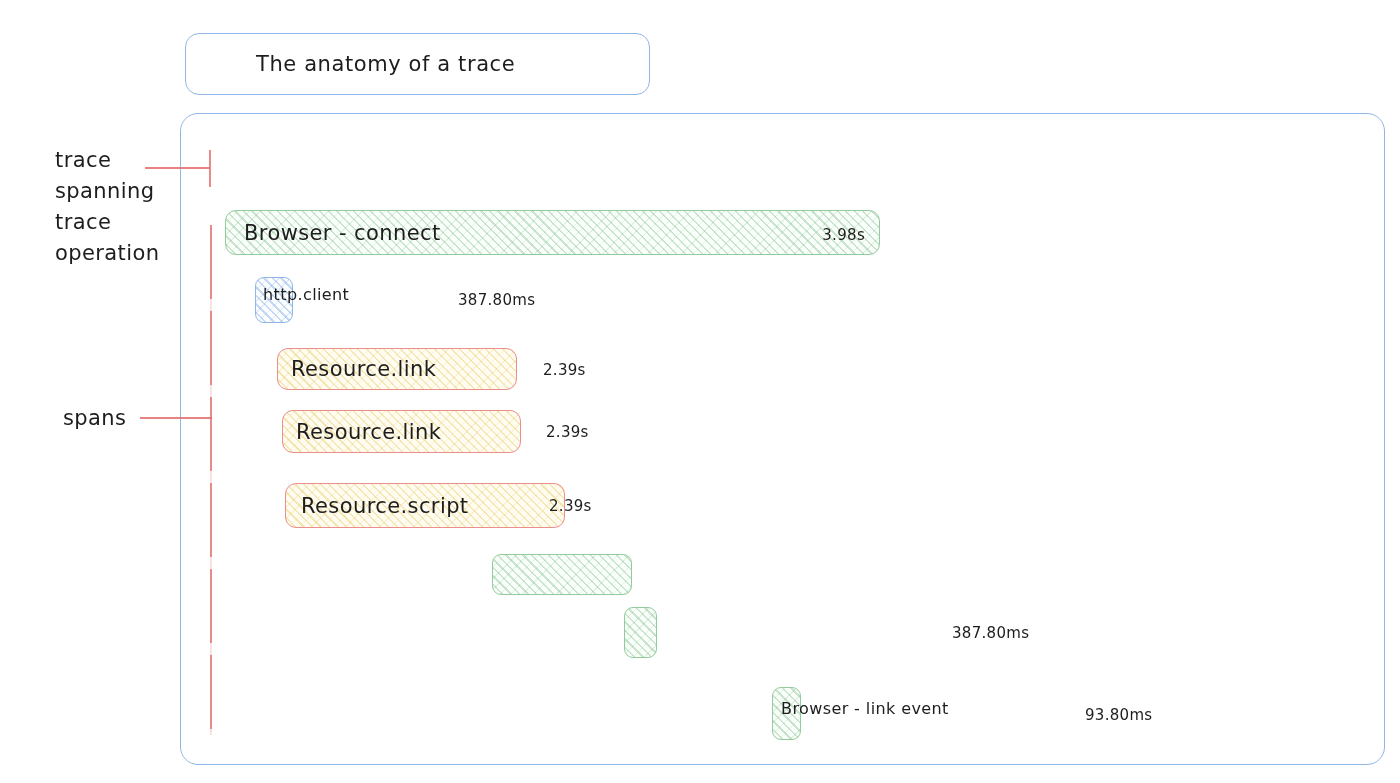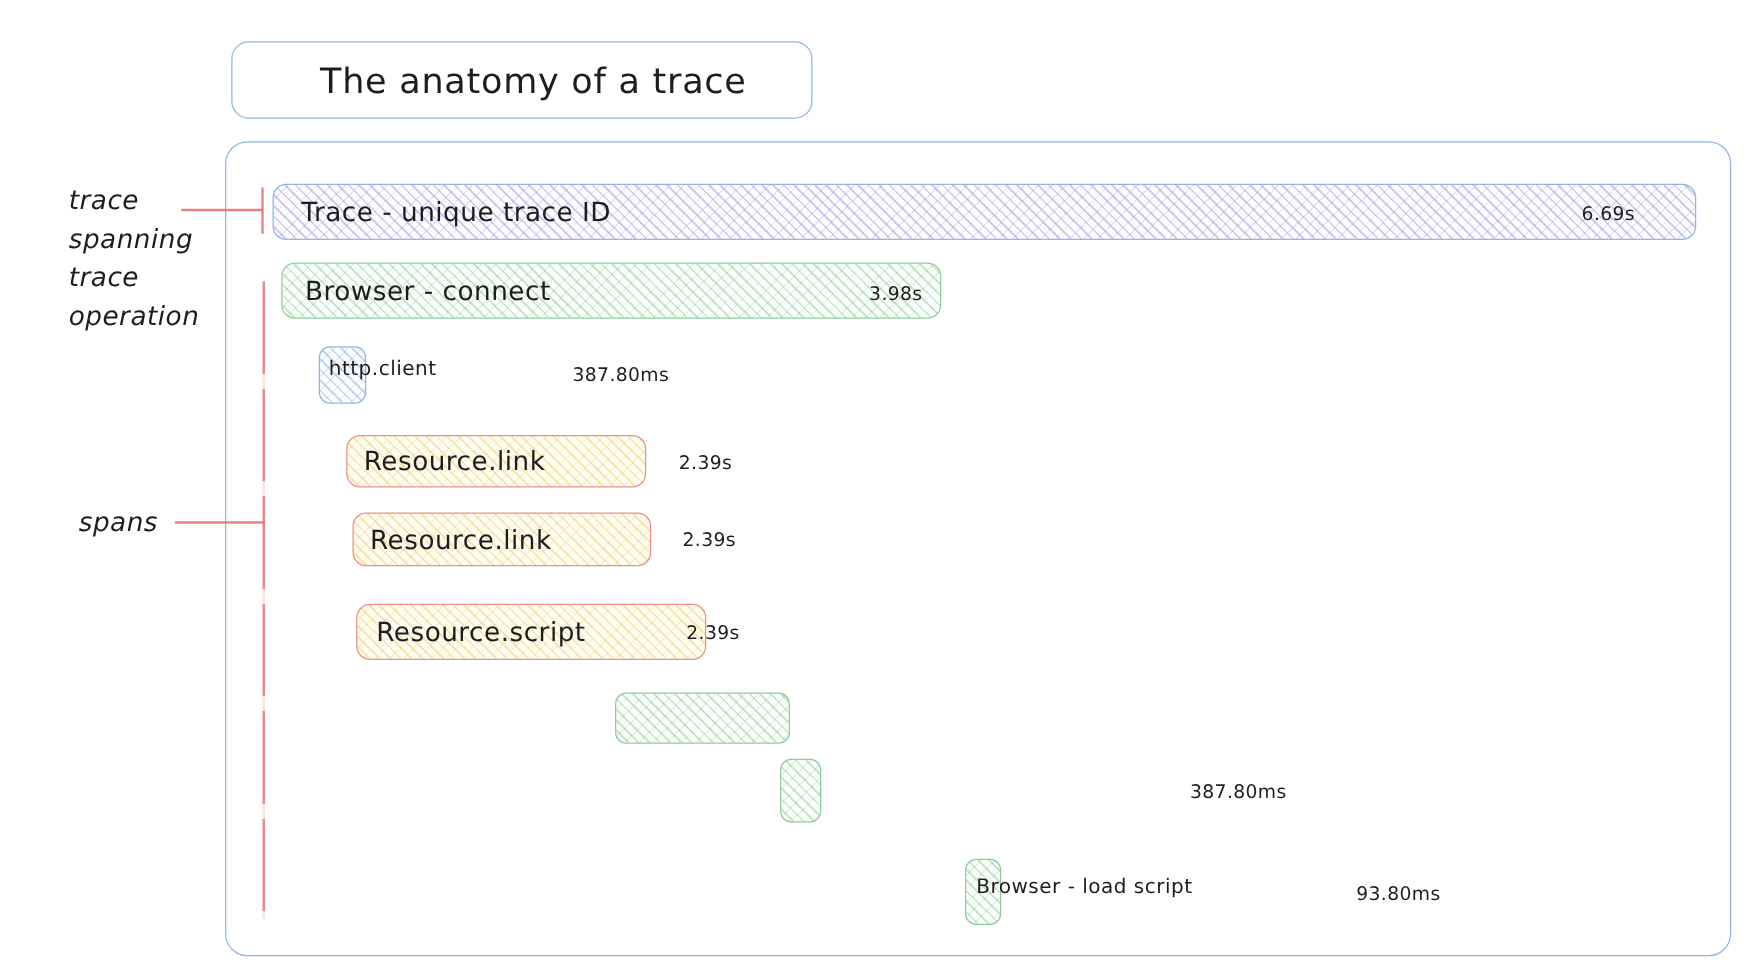--- a/index.html
+++ b/index.html
@@ -38,26 +38,26 @@
       repeating-linear-gradient(45deg, rgba(80,140,220,.32) 0 1.5px, transparent 1.5px 6px),
       repeating-linear-gradient(135deg, rgba(80,140,220,.16) 0 1px, transparent 1px 8px);
     border:1.6px solid var(--blue-border,#8fb6e6);
   }
 
   .bar{display:flex;align-items:center;border-radius:11px;}
   .bar .lbl{font-size:21px;letter-spacing:.4px;white-space:nowrap;}
   .dur{position:absolute;font-size:15px;letter-spacing:.3px;white-space:nowrap;color:var(--text,#1d1d1d);}
 
   .title-box{display:flex;align-items:center;border-radius:14px;}
-  .title-box .t{font-size:28px;letter-spacing:.6px;padding-left:70px;}
+  .title-box .t{font-size:21px;letter-spacing:.6px;padding-left:70px;}
 
   .mini-lbl{position:absolute;font-size:16px;letter-spacing:.4px;white-space:nowrap;z-index:3;}
   .mini-box{position:absolute;box-sizing:border-box;border-radius:9px;z-index:2;}
 
-  .ann-text{position:absolute;font-size:21px;letter-spacing:.4px;line-height:31px;font-style:italic;}
+  .ann-text{position:absolute;font-size:21px;letter-spacing:.4px;line-height:31px;}
   .red-h{position:absolute;height:2px;background:var(--annotation-red,#e36d6a);opacity:.85;}
   .red-v{position:absolute;width:2px;background:var(--annotation-red,#e36d6a);opacity:.8;}
   .red-v.dashy{background:repeating-linear-gradient(to bottom,
       var(--annotation-red,#e36d6a) 0 74px, rgba(227,109,106,.25) 74px 86px);}
 </style>
 </head>
 <body>
 
 <div class="canvas">
 
@@ -75,26 +75,22 @@
   </div>
   <div class="red-h" style="left:145px;top:167px;width:65px;"></div>
   <div class="red-v" style="left:209px;top:150px;height:37px;"></div>
 
   <div class="ann-text" style="left:63px;top:403px;">
     <div>spans</div>
   </div>
   <div class="red-h" style="left:140px;top:417px;width:72px;"></div>
   <div class="red-v dashy" style="left:210px;top:225px;height:510px;"></div>
 
-  <div class="box bar hatch-purple" style="left:218px;top:147px;width:1139px;height:45px;">
-    <span class="lbl" style="padding-left:22px;">Trace - unique trace ID</span>
-    <span class="dur" style="right:48px;top:14px;">6.69s</span>
-  </div>
 
-  <div class="box bar hatch-green" style="left:225px;top:210px;width:528px;height:45px;">
+  <div class="box bar hatch-green" style="left:225px;top:210px;width:655px;height:45px;">
     <span class="lbl" style="padding-left:18px;">Browser - connect</span>
     <span class="dur" style="right:14px;top:15px;">3.98s</span>
   </div>
 
   <div class="mini-box hatch-blue" style="left:255px;top:277px;width:38px;height:46px;"></div>
   <span class="mini-lbl" style="left:263px;top:285px;">http.client</span>
   <span class="dur" style="left:458px;top:291px;">387.80ms</span>
 
   <div class="box bar hatch-yellow" style="left:277px;top:348px;width:240px;height:42px;">
     <span class="lbl" style="padding-left:13px;">Resource.link</span>
@@ -110,16 +106,16 @@
     <span class="lbl" style="padding-left:15px;">Resource.script</span>
   </div>
   <span class="dur" style="left:549px;top:497px;">2.39s</span>
 
   <div class="mini-box hatch-green" style="left:492px;top:554px;width:140px;height:41px;"></div>
 
   <div class="mini-box hatch-green" style="left:624px;top:607px;width:33px;height:51px;"></div>
   <span class="dur" style="left:952px;top:624px;">387.80ms</span>
 
   <div class="mini-box hatch-green" style="left:772px;top:687px;width:29px;height:53px;"></div>
-  <span class="mini-lbl" style="left:781px;top:699px;">Browser - load script</span>
+  <span class="mini-lbl" style="left:781px;top:699px;">Browser - link event</span>
   <span class="dur" style="left:1085px;top:706px;">93.80ms</span>
 
 </div>
 
 </body></html>

